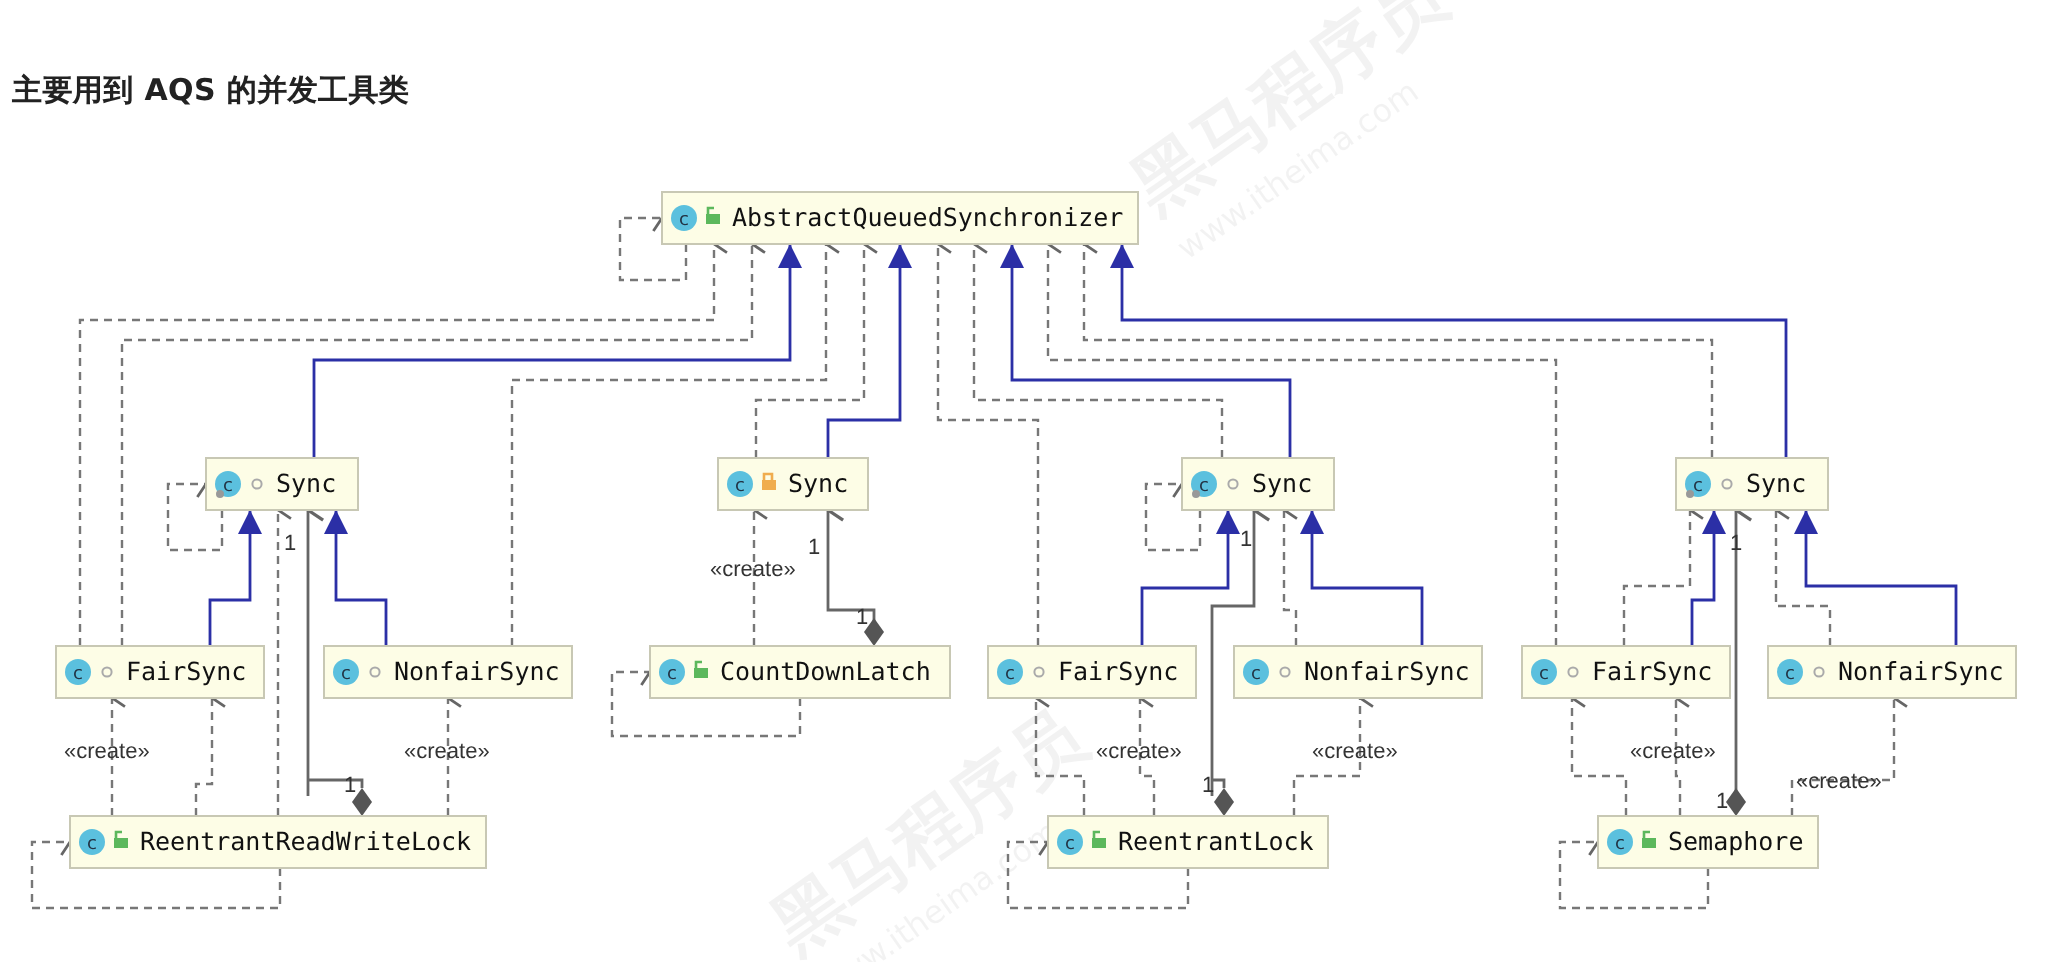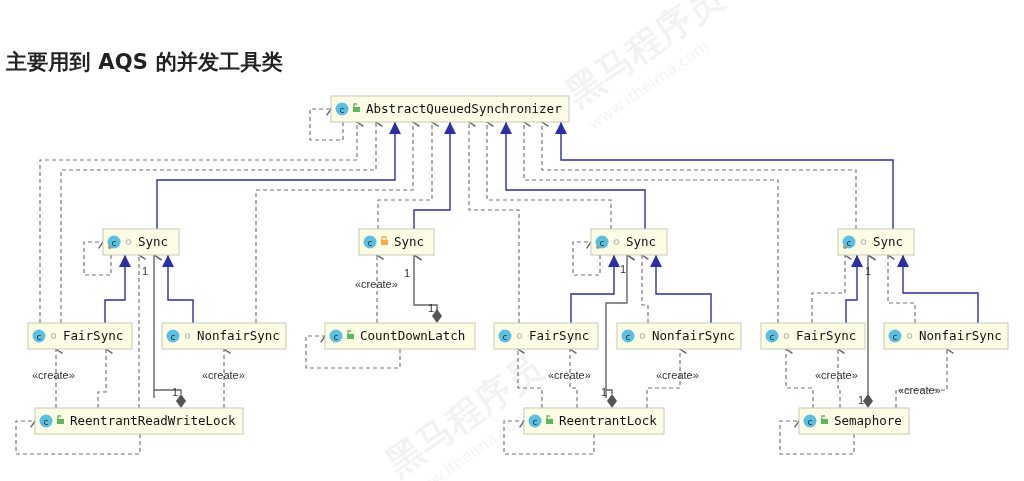--- a/index.html
+++ b/index.html
@@ -1,17 +1,17 @@
 <!DOCTYPE html>
 <html><head>
 <meta charset="utf-8">
 <style>
   html, body { margin: 0; padding: 0; background: #ffffff; }
   body { width: 1024px; height: 481px; position: relative; overflow: hidden; font-family: "DejaVu Sans", sans-serif; }
-  .title { position: absolute; left: 6px; top: 48px; font-size: 21px; font-weight: bold; color: #222; letter-spacing: 0.2px; font-family: "DejaVu Sans", sans-serif; text-align: center; }
+  .title { position: absolute; left: 6px; top: 36px; font-size: 15px; font-weight: bold; color: #222; letter-spacing: 0.2px; font-family: "DejaVu Sans", sans-serif; text-align: center; }
   svg { position: absolute; left: 0; top: 0; }
   .wm { position: absolute; color: rgba(0,0,0,0.05); font-size: 36px; font-weight: bold; transform: rotate(-35deg); font-family: "DejaVu Sans", sans-serif; white-space: nowrap; }
   .wm small { display: block; font-size: 16px; font-weight: normal; }
   .cls-box { fill: #fdfde6; stroke: #c8c8b4; stroke-width: 1; }
   .cls-name { font-family: "DejaVu Sans Mono", monospace; font-size: 12.5px; fill: #111; }
   .lbl { font-family: "Liberation Sans", sans-serif; font-size: 11px; fill: #333; }
   .dash { stroke: #777; stroke-width: 1.2; stroke-dasharray: 4 3; fill: none; }
   .solid-gray { stroke: #666; stroke-width: 1.4; fill: none; }
   .solid-blue { stroke: #2b2fa6; stroke-width: 1.4; fill: none; }
 </style>

